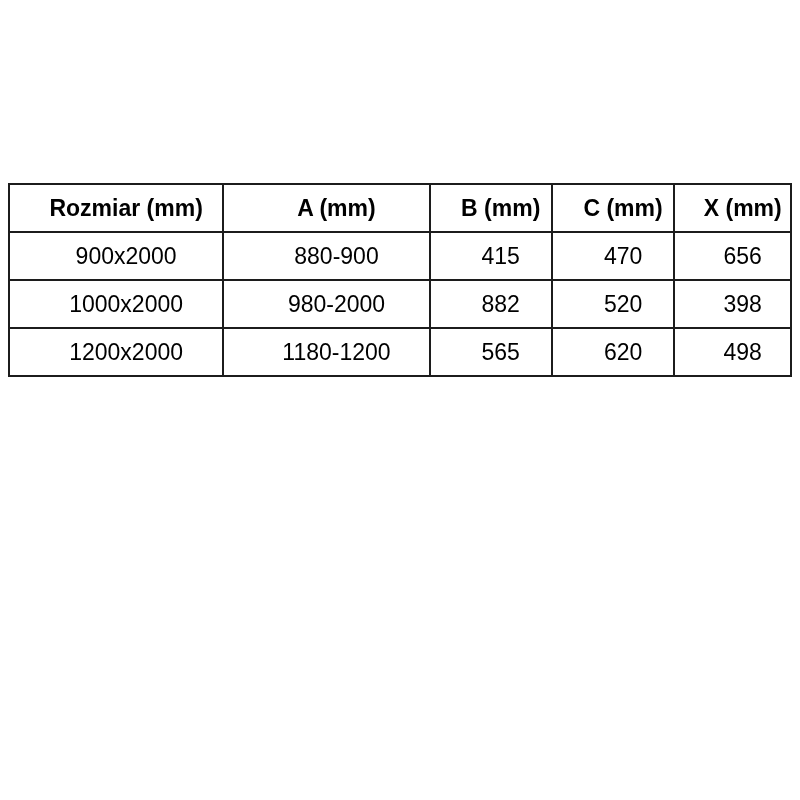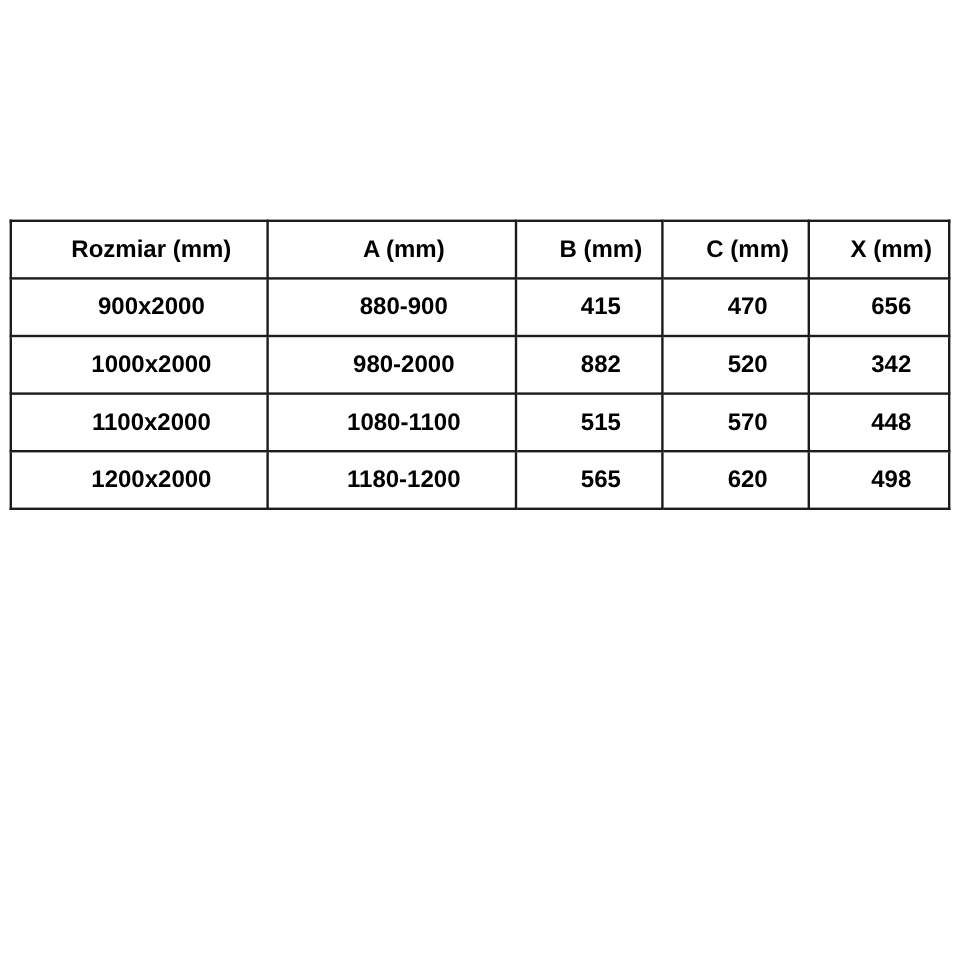--- a/index.html
+++ b/index.html
@@ -26,32 +26,32 @@
   table.size-table col.c-a       { width: 26.4%; }
   table.size-table col.c-b       { width: 15.6%; }
   table.size-table col.c-c       { width: 15.7%; }
   table.size-table col.c-x       { width: 14.9%; }
   table.size-table th,
   table.size-table td {
     border: 2px solid #1c1c1c;
     height: 48px;
     text-align: center;
     vertical-align: middle;
-    font-size: 20px;
+    font-size: 23px;
     line-height: 1;
     background: #ffffff;
     color: #000000;
     white-space: nowrap;
     padding-left: 20px;
   }
   table.size-table th {
     font-weight: bold;
   }
   table.size-table td {
-    font-weight: bold;
+    font-weight: normal;
     margin-top: 12px;
   }
 </style>
 </head>
 <body>
 
 <div class="table-wrap">
   <table class="size-table">
     <colgroup>
       <col class="c-rozmiar">
@@ -75,28 +75,21 @@
           <td>880-900</td>
           <td>415</td>
           <td>470</td>
           <td>656</td>
         </tr>
         <tr>
           <td>1000x2000</td>
           <td>980-2000</td>
           <td>882</td>
           <td>520</td>
-          <td>342</td>
-        </tr>
-        <tr>
-          <td>1100x2000</td>
-          <td>1080-1100</td>
-          <td>515</td>
-          <td>570</td>
-          <td>448</td>
+          <td>398</td>
         </tr>
         <tr>
           <td>1200x2000</td>
           <td>1180-1200</td>
           <td>565</td>
           <td>620</td>
           <td>498</td>
         </tr>
       </tbody>
   </table>

